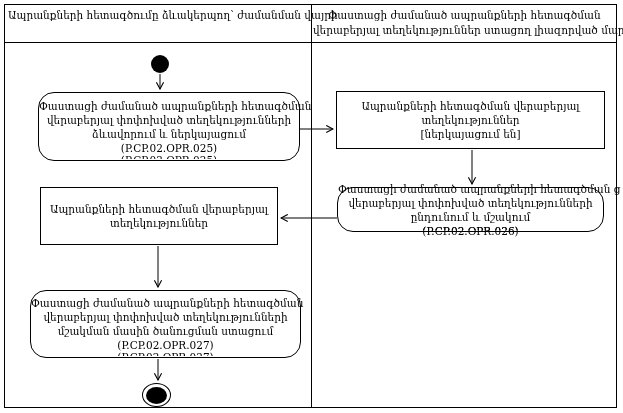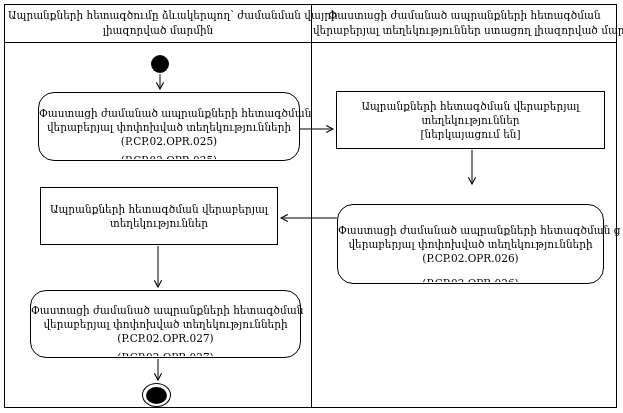--- a/index.html
+++ b/index.html
@@ -17,21 +17,21 @@
   .lh-right{left:313px;width:303px;}
   .node{
     position:absolute;box-sizing:border-box;border:1px solid #000;background:#fff;
     text-align:center;display:flex;flex-direction:column;justify-content:center;
     line-height:14px;
   }
   .node .tl{white-space:nowrap;}
   .activity{border-radius:16px;}
   .act1{left:38px;top:92px;width:262px;height:69px;}
   .obj1{left:336px;top:91px;width:269px;height:58px;}
-  .act2{left:337px;top:187px;width:267px;height:80px;margin-top:17px;}
+  .act2{left:337px;top:187px;width:267px;height:45px;}
   .obj2{left:40px;top:187px;width:238px;height:58px;}
   .act3{left:30px;top:290px;width:271px;height:68px;}
   .artifact{
     position:absolute;left:0;right:0;bottom:1px;height:4px;overflow:hidden;
     line-height:10px;text-align:center;white-space:nowrap;
   }
   .initial-node{position:absolute;left:151px;top:55px;width:18px;height:18px;background:#000;border-radius:50%;}
   .final-node{
     position:absolute;left:142px;top:383px;width:29px;height:24px;border:1px solid #000;
     border-radius:50%;box-sizing:border-box;display:flex;align-items:center;justify-content:center;
@@ -43,21 +43,20 @@
 <body>
 
 <div class="canvas">
 
   <div class="frame"></div>
   <div class="lane-divider"></div>
   <div class="header-sep"></div>
 
   <div class="lane-header lh-left">
     <div>Ապրանքների հետագծումը ձևակերպող՝ ժամանման վայրի</div>
-    <div>լիազորված մարմին</div>
   </div>
   <div class="lane-header lh-right">
     <div>Փաստացի ժամանած ապրանքների հետագծման</div>
     <div>վերաբերյալ տեղեկություններ ստացող լիազորված մարմին</div>
   </div>
 
   <div class="initial-node"></div>
 
   <svg class="connectors" width="623" height="413" viewBox="0 0 623 413">
     <defs>
@@ -69,45 +68,48 @@
     <line x1="299" y1="129" x2="333" y2="129" stroke="#000" stroke-width="1" marker-end="url(#arr)"></line>
     <line x1="472" y1="150" x2="472" y2="184" stroke="#000" stroke-width="1" marker-end="url(#arr)"></line>
     <line x1="337" y1="218" x2="281" y2="218" stroke="#000" stroke-width="1" marker-end="url(#arr)"></line>
     <line x1="158" y1="246" x2="158" y2="287" stroke="#000" stroke-width="1" marker-end="url(#arr)"></line>
     <line x1="158" y1="359" x2="158" y2="380" stroke="#000" stroke-width="1" marker-end="url(#arr)"></line>
   </svg>
 
   <div class="node activity act1">
     <div class="tl">Փաստացի ժամանած ապրանքների հետագծման</div>
     <div class="tl">վերաբերյալ փոփոխված տեղեկությունների</div>
+    <div class="tl">ձևավորում և ներկայացում</div>
     <div class="tl">(P.CP.02.OPR.025)</div>
     <div class="artifact">(P.CP.02.OPR.025)</div>
   </div>
 
   <div class="node obj1">
     <div class="tl">Ապրանքների հետագծման վերաբերյալ</div>
     <div class="tl">տեղեկություններ</div>
     <div class="tl">[ներկայացում են]</div>
   </div>
 
   <div class="node activity act2">
     <div class="tl">Փաստացի ժամանած ապրանքների հետագծման ց</div>
     <div class="tl">վերաբերյալ փոփոխված տեղեկությունների</div>
+    <div class="tl">ընդունում և մշակում</div>
     <div class="tl">(P.CP.02.OPR.026)</div>
     <div class="artifact">(P.CP.02.OPR.026)</div>
   </div>
 
   <div class="node obj2">
     <div class="tl">Ապրանքների հետագծման վերաբերյալ</div>
     <div class="tl">տեղեկություններ</div>
   </div>
 
   <div class="node activity act3">
     <div class="tl">Փաստացի ժամանած ապրանքների հետագծման</div>
     <div class="tl">վերաբերյալ փոփոխված տեղեկությունների</div>
+    <div class="tl">մշակման մասին ծանուցման ստացում</div>
     <div class="tl">(P.CP.02.OPR.027)</div>
     <div class="artifact">(P.CP.02.OPR.027)</div>
   </div>
 
   <div class="final-node">
     <div class="final-inner"></div>
   </div>
 
 </div>
 

